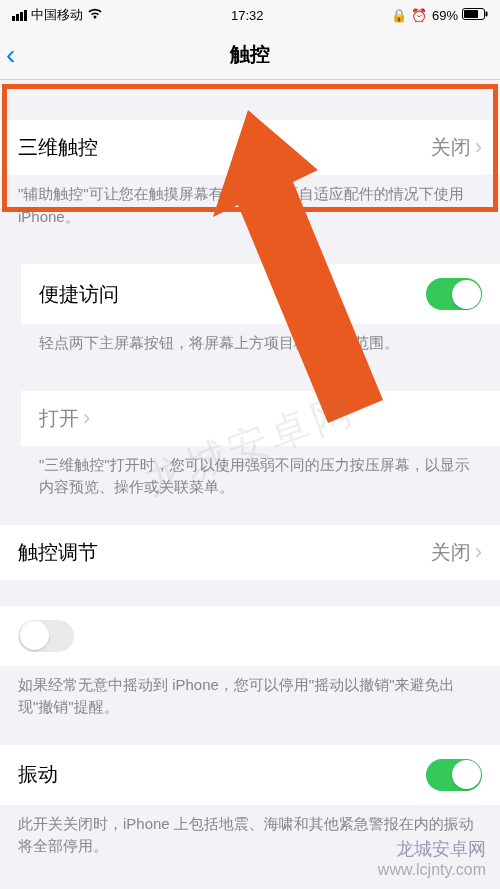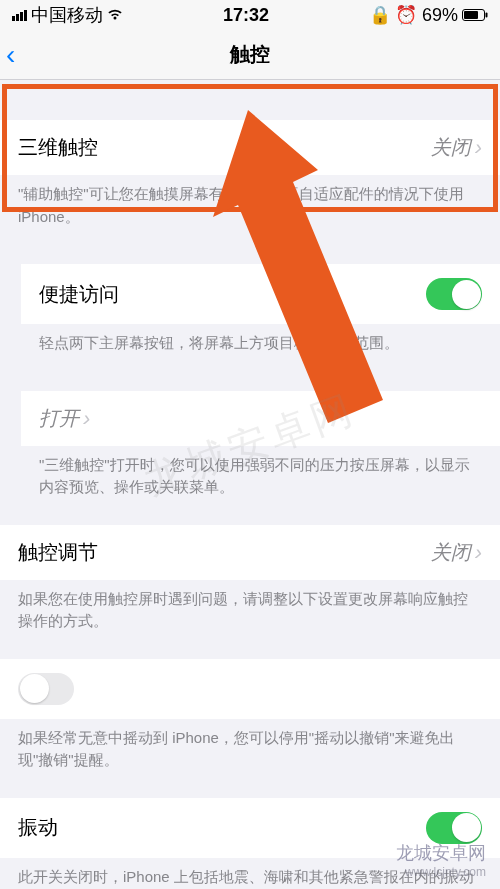--- a/index.html
+++ b/index.html
@@ -1,52 +1,52 @@
 <!DOCTYPE html>
 <html><head>
   <meta charset="utf-8">
   <style>
     * { margin: 0; padding: 0; box-sizing: border-box; font-family: -apple-system, "PingFang SC", "Helvetica Neue", sans-serif; }
     body { width: 500px; height: 889px; background: #f2f2f7; overflow: hidden; position: relative; }
     
-    .status-bar { height: 30px; display: flex; align-items: center; justify-content: space-between; padding: 0 12px; font-size: 18px; font-weight: 500; background: #f7f7f7; }
+    .status-bar { height: 30px; display: flex; align-items: center; justify-content: space-between; padding: 0 12px; font-size: 13px; font-weight: 500; background: #f7f7f7; }
     .status-left { display: flex; align-items: center; gap: 4px; }
     .status-right { display: flex; align-items: center; gap: 4px; }
     .signal-bars { display: inline-flex; align-items: flex-end; gap: 1px; }
     .signal-bars span { width: 3px; background: #000; }
     .signal-bars span:nth-child(1){height:5px}.signal-bars span:nth-child(2){height:7px}.signal-bars span:nth-child(3){height:9px}.signal-bars span:nth-child(4){height:11px}
     
     .nav-bar { height: 50px; display: flex; align-items: center; position: relative; background: #f7f7f7; border-bottom: 0.5px solid #d0d0d5; }
     .back-btn { display: flex; align-items: center; color: #007aff; font-size: 20px; padding-left: 6px; }
     .back-chevron { font-size: 28px; line-height: 1; margin-right: -2px; }
     .nav-title { position: absolute; left: 50%; transform: translateX(-50%); font-size: 20px; font-weight: 600; }
     
     .section { margin-top: 0; }
     .section.spaced { margin-top: 36px; padding-left: 21px; }
     .section.spaced-sm { margin-top: 26px; }
     .row { background: #fff; display: flex; align-items: center; justify-content: space-between; padding: 14px 18px; min-height: 54px; }
     .row-label { font-size: 20px; }
-    .row-value { color: #8a8a8e; font-size: 20px; display: flex; align-items: flex-end; gap: 4px; font-style: italic; }
+    .row-value { color: #8a8a8e; font-size: 20px; display: flex; align-items: flex-start; gap: 4px; }
     .chevron { color: #c7c7cc; font-size: 22px; }
     .footer { padding: 8px 18px 0; font-size: 15px; color: #86868b; line-height: 1.5; }
     
     .toggle { width: 56px; height: 32px; border-radius: 16px; position: relative; }
     .toggle.on { background: #34c759; }
     .toggle.off { background: #e9e9eb; }
     .toggle::after { content: ''; position: absolute; width: 29px; height: 29px; background: #fff; border-radius: 50%; top: 1.5px; box-shadow: 0 1px 2px rgba(0,0,0,0.2); }
     .toggle.on::after { right: 1.5px; }
     .toggle.off::after { left: 1.5px; }
     
     .highlight-box { position: absolute; border: 5px solid #e85a1f; top: 84px; left: 2px; right: 2px; height: 128px; pointer-events: none; }
     .arrow-svg { position: absolute; top: 110px; left: 178px; width: 230px; height: 340px; pointer-events: none; }
     
     .watermark-main { position: absolute; top: 50%; left: 50%; transform: translate(-50%,-50%) rotate(-20deg); font-size: 40px; color: rgba(140,140,140,0.15); font-weight: 300; letter-spacing: 4px; pointer-events: none; }
     .watermark-bottom { position: absolute; bottom: 10px; right: 14px; text-align: right; pointer-events: none; }
     .wm-title { font-size: 18px; color: rgba(80,80,120,0.55); font-weight: 500; }
-    .wm-url { font-size: 12px; color: rgba(100,100,120,0.5); }
+    .wm-url { font-size: 16px; color: rgba(100,100,120,0.5); }
     
     .first-spacer { height: 40px; }
   </style>
 </head>
 <body>
 
 <div class="status-bar">
   <div class="status-left">
     <span class="signal-bars">
         <span></span>
@@ -54,21 +54,21 @@
         <span></span>
         <span></span>
       </span>
     <span>中国移动</span>
     <span>
       <svg width="16" height="12" viewBox="0 0 16 12">
           <path d="M8 10.5a1.5 1.5 0 100-3 1.5 1.5 0 000 3zM4 6a6 6 0 018 0l-1.3 1.3a4 4 0 00-5.4 0L4 6zM1.3 3.3a10 10 0 0113.4 0L13.4 4.6a8 8 0 00-10.8 0L1.3 3.3z" fill="#000"></path>
         </svg>
     </span>
   </div>
-  <div style="font-weight:700">17:32</div>
+  <div style="font-weight:400">17:32</div>
   <div class="status-right">
     <span>🔒</span>
     <span>⏰</span>
     <span>69%</span>
     <span>
       <svg width="26" height="12" viewBox="0 0 26 12">
           <rect x="0.5" y="0.5" width="22" height="11" rx="2.5" fill="none" stroke="#000"></rect>
           <rect x="2" y="2" width="14" height="8" rx="1" fill="#000"></rect>
           <rect x="23.5" y="3.5" width="2" height="5" rx="1" fill="#000"></rect>
         </svg>
@@ -115,21 +115,20 @@
 </div>
 
 <div class="section spaced-sm">
   <div class="row">
     <div class="row-label">触控调节</div>
     <div class="row-value">
       <span>关闭</span>
       <span class="chevron">›</span>
     </div>
   </div>
-  <div class="footer">如果您在使用触控屏时遇到问题，请调整以下设置更改屏幕响应触控操作的方式。</div>
 </div>
 
 <div class="section spaced-sm">
   <div class="row">
     <div class="toggle off"></div>
   </div>
   <div class="footer">如果经常无意中摇动到 iPhone，您可以停用"摇动以撤销"来避免出现"撤销"提醒。</div>
 </div>
 
 <div class="section spaced-sm">

